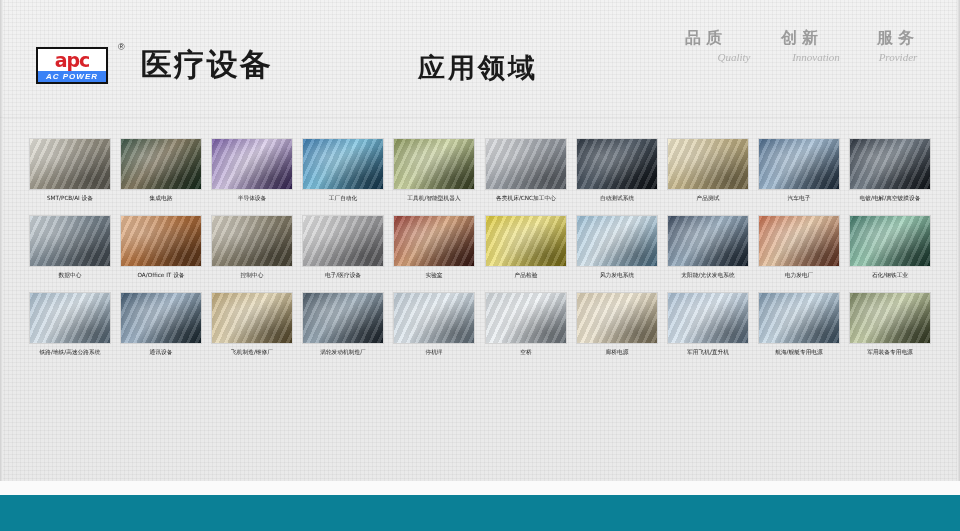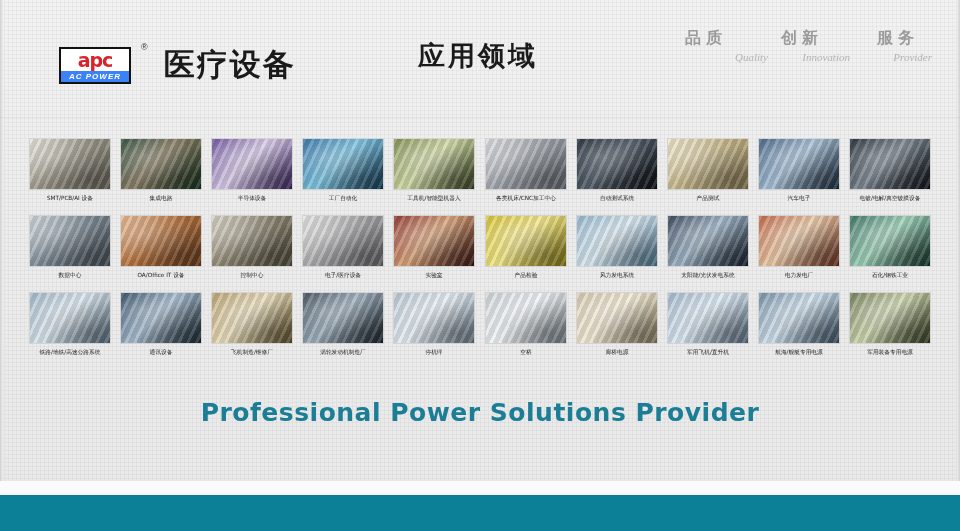--- a/index.html
+++ b/index.html
@@ -13,21 +13,21 @@
       repeating-linear-gradient(0deg, rgba(0,0,0,0.035) 0px, rgba(0,0,0,0.035) 1px, transparent 1px, transparent 4px),
       repeating-linear-gradient(90deg, rgba(0,0,0,0.035) 0px, rgba(0,0,0,0.035) 1px, transparent 1px, transparent 4px),
       linear-gradient(180deg,#f2f2f2 0%,#ececec 40%,#e9e9e9 100%);
   }
 
   
   #header {
     position: absolute; left:0; top:0; width:960px; height:118px;
   }
   .brand-block {
-    position:absolute; left:59px; top:44px;
+    position:absolute; left:36px; top:44px;
     display:flex; align-items:center; gap:10px;
   }
   .apc-logo {
     position:relative;
     width:72px; height:37px;
     background:#ffffff;
     border:2px solid #111111;
     display:flex; flex-direction:column; align-items:center; justify-content:flex-start;
     padding-top:1px;
   }
@@ -42,38 +42,38 @@
     text-align:center; line-height:11px; margin-top:1px;
     font-style:italic;
   }
   .reg-mark { font-size:9px; color:#333; align-self:flex-start; margin-top:-2px; }
   .brand-cn {
     font-family:"DejaVu Sans","Liberation Sans",sans-serif;
     font-size:31px; font-weight:bold; color:#1a1a1a;
     letter-spacing:2px; margin-left:6px;
   }
   #page-title {
-    position:absolute; left:418px; top:38px;
+    position:absolute; left:418px; top:50px;
     font-family:"DejaVu Sans","Liberation Sans",sans-serif;
     font-size:27px; font-weight:bold; color:#1a1a1a; letter-spacing:3px;text-align:center;
   }
   #slogan-block {
     position:absolute; right:28px; top:28px; text-align:center;
   }
   .slogan-cn {
     display:flex; gap:28px; justify-content:flex-end;
     font-family:"DejaVu Sans", sans-serif;
     font-size:16px; font-weight:bold; color:#9b9b9b; letter-spacing:4px;
   }
   .slogan-en {
     display:flex; gap:14px; justify-content:flex-end;
     font-family:"Liberation Serif","DejaVu Serif",serif;
     font-style:italic; font-size:11px; color:#b4b4b4; margin-top:2px;
   }
-  .slogan-en span { width:68px; text-align:right; }
+  .slogan-en span { width:68px; text-align:center; }
   .slogan-cn span { width:68px; text-align:center; letter-spacing:5px; }
 
   
   #grid {
     position:absolute; left:24px; top:138px; width:912px;
   }
   .grid-row { display:flex; gap:0px; margin-bottom:13px; }
   .cell { width:91.2px; display:flex; flex-direction:column; align-items:center; }
   .thumb {
     width:82px; height:52px;
@@ -339,17 +339,16 @@
       <div class="cell">
         <div class="thumb" style="background: linear-gradient(135deg, rgb(110, 122, 82) 0%, rgb(205, 214, 176) 45%, rgb(52, 60, 32) 100%);">
           <div style="position: absolute; inset: 0px; background: repeating-linear-gradient(115deg, rgba(255, 255, 255, 0.13) 0px, rgba(255, 255, 255, 0.13) 3px, rgba(0, 0, 0, 0.1) 3px, rgba(0, 0, 0, 0.1) 8px), radial-gradient(at 30% 35%, rgba(255, 255, 255, 0.3), transparent 62%), radial-gradient(at 78% 80%, rgba(0, 0, 0, 0.3), transparent 58%);"></div>
         </div>
         <div class="caption">军用装备专用电源</div>
       </div>
     </div>
   </div>
 
 <div id="banner">
-  <div id="banner-en">Professional Power Solutions Provider</div>
 </div>
 
 <div id="bottom-gap"></div>
 <div id="bottom-bar"></div>
 
 </body></html>

